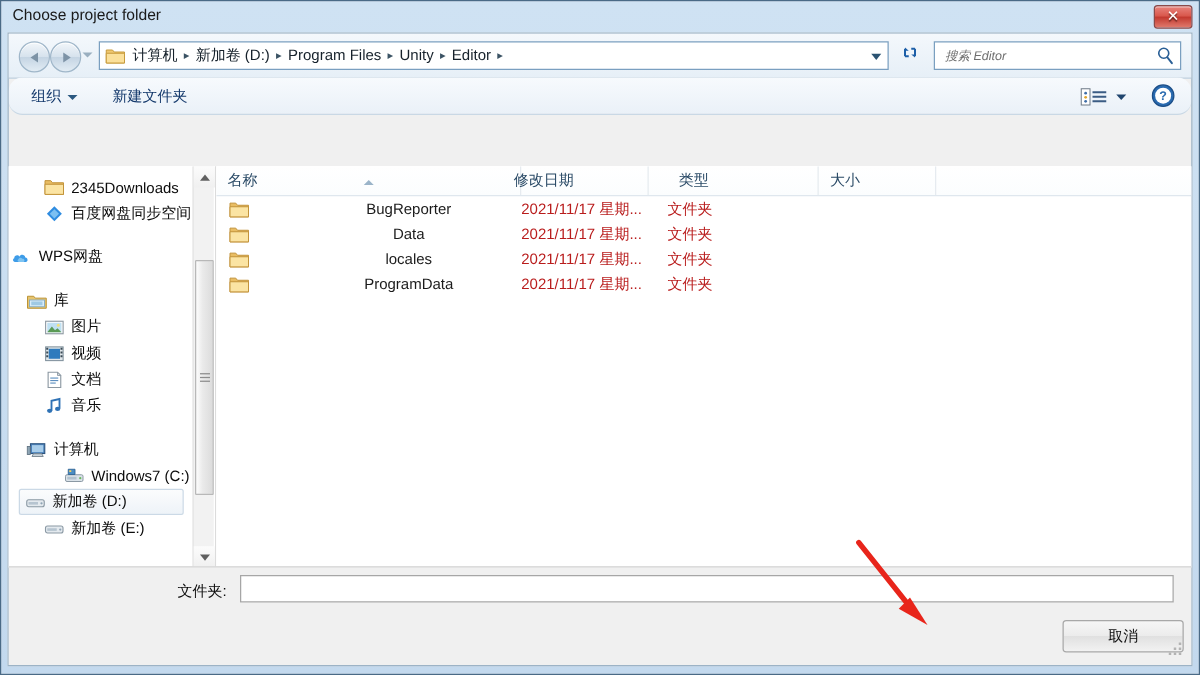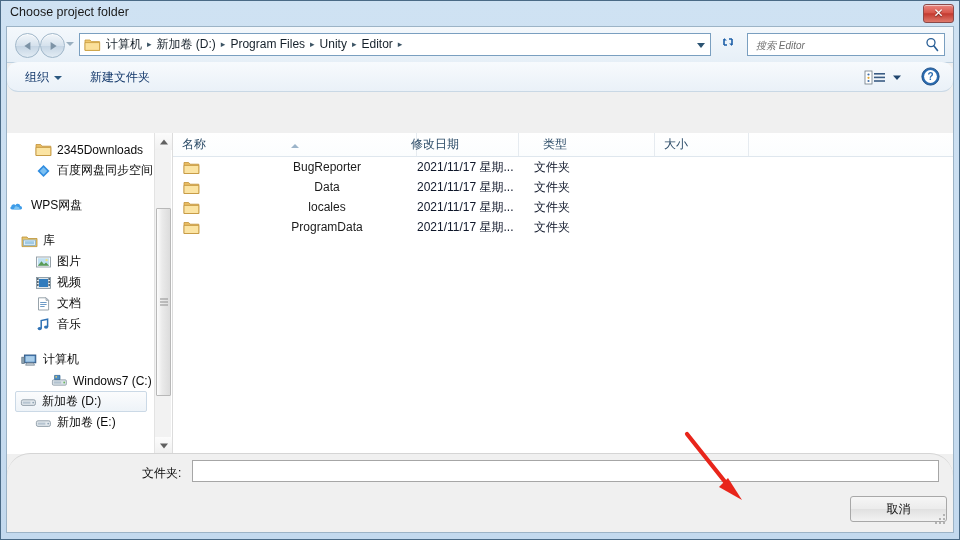--- a/index.html
+++ b/index.html
@@ -357,34 +357,33 @@
     cursor: default;
   }
   .row .cell {
     position: absolute;
     top: 0; height: 20px;
     line-height: 20px;
     white-space: nowrap;
     overflow: hidden;
   }
   .row .cell.name { padding-left: 32px; text-align: center; }
-  .row .cell.date, .row .cell.type { color: #0f172a; }
+  .row .cell.date, .row .cell.type { color: #b91c1c; }
   .row .ficon {
     position: absolute;
     left: 10px; top: 3px;
     width: 16px; height: 14px;
   }
 
   
   .bottom {
     position: absolute;
     left: 0; right: 0; bottom: 0; height: 78px;
     background: #f0f0f0;
     border-top: 1px solid #d5d5d5;
-    border-radius: 23px;
   }
   .fn-label {
     position: absolute;
     left: 135px; top: 11px;
     font-size: 12px;
     color: #0b0b0b;
     white-space: nowrap;
   }
   .fn-input {
     position: absolute;

